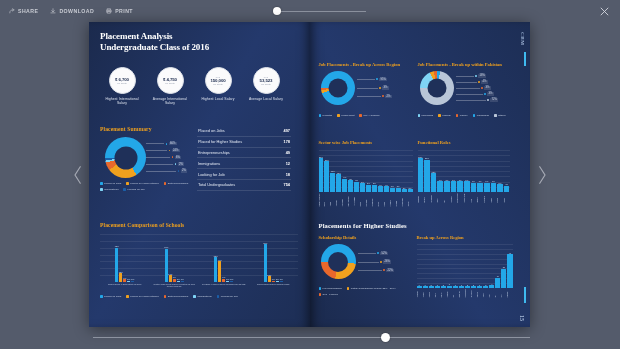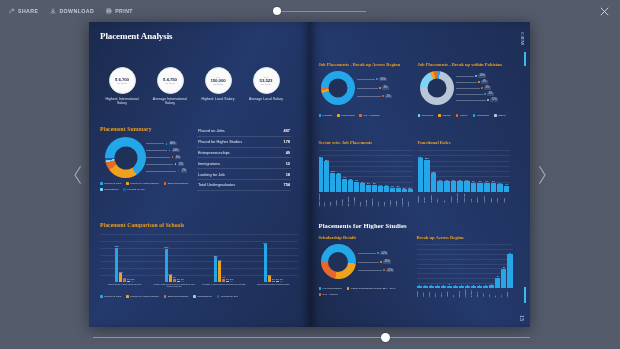--- a/index.html
+++ b/index.html
@@ -257,20 +257,21 @@
     <path d="M5 3 L12 14 L5 25"></path>
   </svg>
 </div>
 
 <div class="book">
 
   <div class="page page-left">
 
     <div style="position:absolute;left:11px;top:9px;width:185px;">
       <div class="doc-title">Placement Analysis</div>
+      <div class="doc-title">Undergraduate Class of 2016</div>
     </div>
 
     <div class="kpis" style="position:absolute;left:8px;top:38px;">
       <div class="kpi">
         <div class="kpi-circle">
           <div class="kpi-pre"></div>
           <div class="kpi-val">$ 6,700</div>
           <div class="kpi-unit">per month</div>
         </div>
         <div class="kpi-label">Highest International Salary</div>

